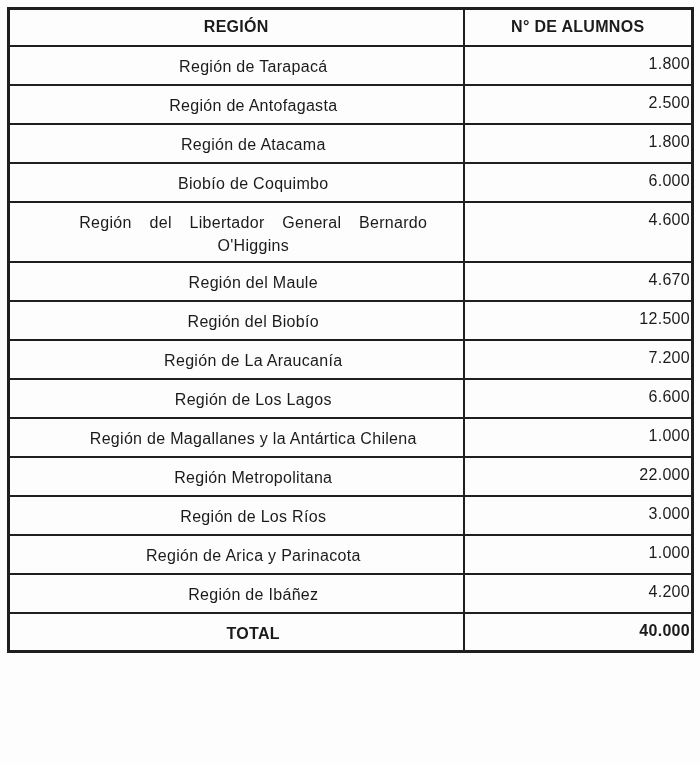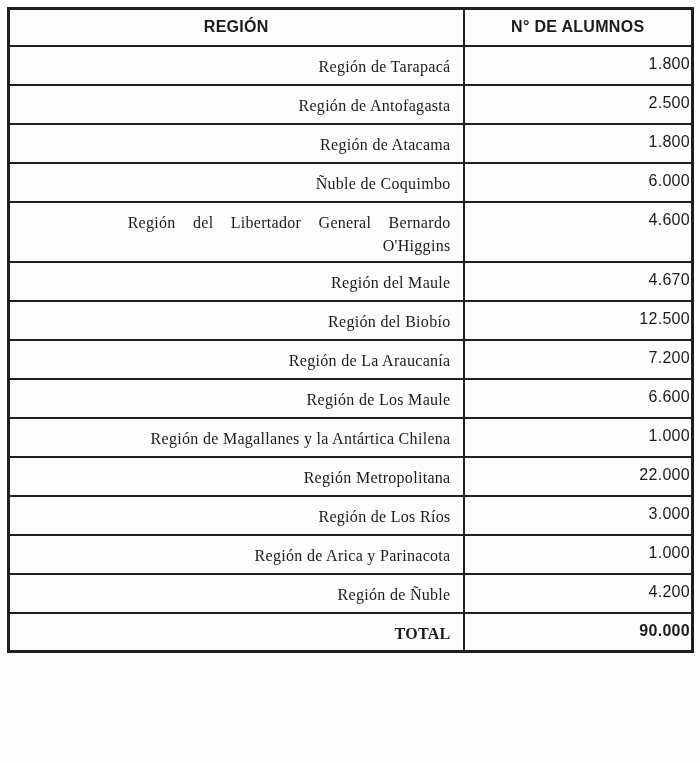--- a/index.html
+++ b/index.html
@@ -41,25 +41,24 @@
   tr.h-header { height: 37px; }
   tr.h-single { height: 39px; }
   tr.h-double { height: 48px; }
 
   th.header-cell {
     font-weight: bold;
     text-align: center;
     padding-top: 8px;
   }
   td.region-cell {
-    text-align: right;
+    text-align: center;
     padding: 8px 12px 4px 46px;
     white-space: pre-line;
     line-height: 1.45;
-    font-family: Liberation Serif, serif;
   }
   td.students-cell {
     text-align: right;
     padding-top: 8px;
   }
   tr.justify-wide  td.region-cell { word-spacing: 13px; }
   tr.justify-narrow td.region-cell { word-spacing: 2px; }
   tr.total-row td { font-weight: bold; }
 </style>
 </head>
@@ -84,63 +83,63 @@
       </tr>
       <tr class="h-single">
         <td class="region-cell">Región de Antofagasta</td>
         <td class="students-cell">2.500</td>
       </tr>
       <tr class="h-single">
         <td class="region-cell">Región de Atacama</td>
         <td class="students-cell">1.800</td>
       </tr>
       <tr class="h-single">
-        <td class="region-cell">Ñuble de Coquimbo</td>
+        <td class="region-cell">Biobío de Coquimbo</td>
         <td class="students-cell">6.000</td>
       </tr>
       <tr class="h-double justify-wide">
         <td class="region-cell">Región del Libertador General Bernardo
 O'Higgins</td>
         <td class="students-cell">4.600</td>
       </tr>
       <tr class="h-single">
         <td class="region-cell">Región del Maule</td>
         <td class="students-cell">4.670</td>
       </tr>
       <tr class="h-single">
         <td class="region-cell">Región del Biobío</td>
         <td class="students-cell">12.500</td>
       </tr>
       <tr class="h-single">
         <td class="region-cell">Región de La Araucanía</td>
         <td class="students-cell">7.200</td>
       </tr>
       <tr class="h-single">
-        <td class="region-cell">Región de Los Maule</td>
+        <td class="region-cell">Región de Los Lagos</td>
         <td class="students-cell">6.600</td>
       </tr>
       <tr class="h-single">
         <td class="region-cell">Región de Magallanes y la Antártica Chilena</td>
         <td class="students-cell">1.000</td>
       </tr>
       <tr class="h-single">
         <td class="region-cell">Región Metropolitana</td>
         <td class="students-cell">22.000</td>
       </tr>
       <tr class="h-single">
         <td class="region-cell">Región de Los Ríos</td>
         <td class="students-cell">3.000</td>
       </tr>
       <tr class="h-single">
         <td class="region-cell">Región de Arica y Parinacota</td>
         <td class="students-cell">1.000</td>
       </tr>
       <tr class="h-single">
-        <td class="region-cell">Región de Ñuble</td>
+        <td class="region-cell">Región de Ibáñez</td>
         <td class="students-cell">4.200</td>
       </tr>
       <tr class="h-single total-row">
         <td class="region-cell">TOTAL</td>
-        <td class="students-cell">90.000</td>
+        <td class="students-cell">40.000</td>
       </tr>
     </tbody>
   </table>
 </div>
 
 </body></html>

